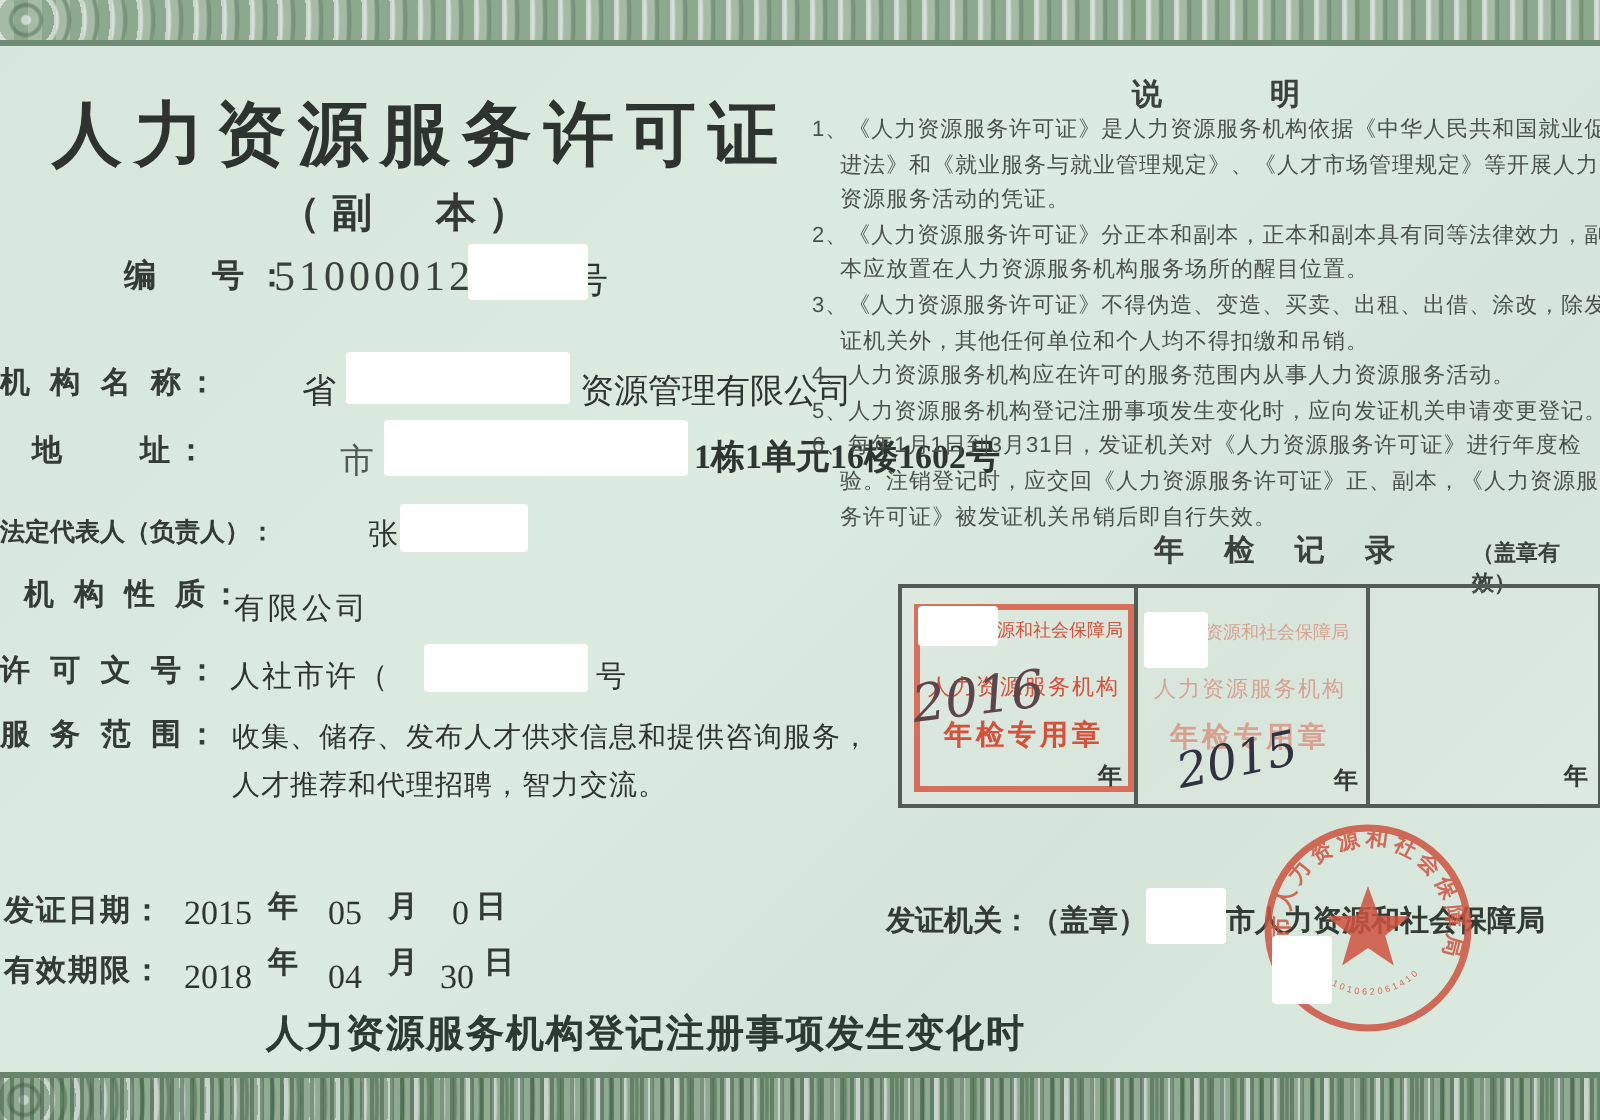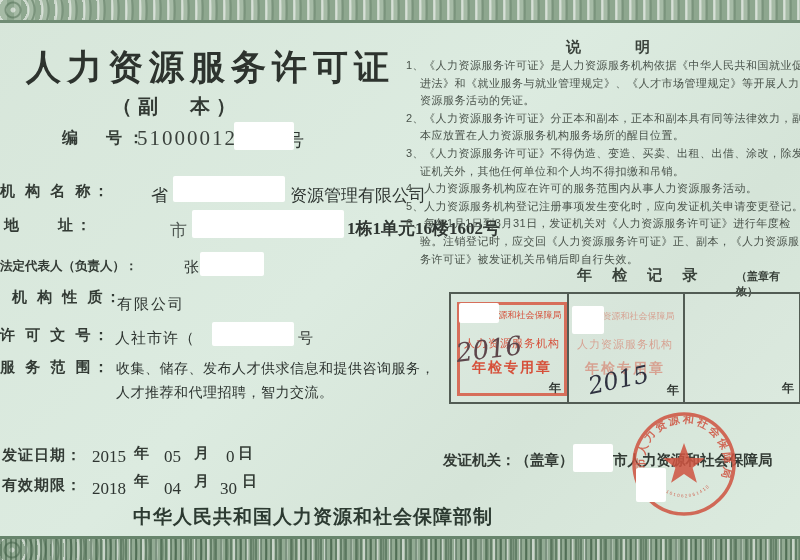--- a/index.html
+++ b/index.html
@@ -50,31 +50,31 @@
 </head>
 <body>
 
 <div class="cert">
 
   <div class="band band-top"></div>
   <div class="band band-bottom"></div>
 
 
   <div class="title abs" style="left:26px;top:44px;">人力资源服务许可证</div>
-  <div class="subtitle abs" style="left:112px;top:93px;">（副　本）</div>
+  <div class="subtitle abs" style="left:140px;top:93px;">（副　本）</div>
 
   <span class="lbl abs" style="left:62px;top:128px;font-size:16px;letter-spacing:6px;">编　号：</span>
   <span class="serial-digits abs" style="left:137px;top:126px;">510000121</span>
   <span class="val abs" style="left:286px;top:128px;font-size:18px;">号</span>
 
   <span class="lbl abs" style="left:0px;top:182px;">机 构 名 称：</span>
   <span class="val abs" style="left:151px;top:184px;font-size:17px;">省</span>
   <span class="val abs" style="left:290px;top:184px;font-size:17px;">资源管理有限公司</span>
 
-  <span class="lbl abs" style="left:4px;top:216px;">地　　址：</span>
+  <span class="lbl abs" style="left:16px;top:216px;">地　　址：</span>
   <span class="val abs" style="left:170px;top:219px;font-size:17px;opacity:.8;">市</span>
   <span class="val abs" style="left:347px;top:217px;font-size:17px;font-weight:bold;">1栋1单元16楼1602号</span>
 
   <span class="lbl abs" style="left:0px;top:258px;font-size:12.5px;letter-spacing:0;">法定代表人（负责人）：</span>
   <span class="val abs" style="left:184px;top:258px;font-size:15px;">张</span>
 
   <span class="lbl abs" style="left:0px;top:288px;margin-left:12px;">机 构 性 质：</span>
   <span class="val abs" style="left:117px;top:295px;font-size:15px;letter-spacing:2px;">有限公司</span>
 
   <span class="lbl abs" style="left:0px;top:326px;">许 可 文 号：</span>
@@ -94,21 +94,21 @@
   <span class="lbl abs" style="left:238px;top:444px;">日</span>
 
   <span class="lbl abs" style="left:2px;top:476px;letter-spacing:1px;">有效期限：</span>
   <span class="val abs" style="left:92px;top:479px;font-size:17px;">2018</span>
   <span class="lbl abs" style="left:134px;top:472px;">年</span>
   <span class="val abs" style="left:164px;top:479px;font-size:17px;">04</span>
   <span class="lbl abs" style="left:194px;top:472px;">月</span>
   <span class="val abs" style="left:220px;top:479px;font-size:17px;">30</span>
   <span class="lbl abs" style="left:242px;top:472px;">日</span>
 
-  <div class="footer abs" style="left:133px;top:504px;">中华人民共和国人力资源和社会保障部制</div>
+  <div class="footer abs" style="left:133px;top:504px;">人力资源服务机构登记注册事项发生变化时</div>
 
   <div class="notes-heading abs" style="left:566px;top:38px;">说　　明</div>
   <div class="notes abs" style="left:406px;top:57px;">
     <div class="note">1、《人力资源服务许可证》是人力资源服务机构依据《中华人民共和国就业促进法》和《就业服务与就业管理规定》、《人才市场管理规定》等开展人力资源服务活动的凭证。</div>
     <div class="note">2、《人力资源服务许可证》分正本和副本，正本和副本具有同等法律效力，副本应放置在人力资源服务机构服务场所的醒目位置。</div>
     <div class="note">3、《人力资源服务许可证》不得伪造、变造、买卖、出租、出借、涂改，除发证机关外，其他任何单位和个人均不得扣缴和吊销。</div>
     <div class="note">4、人力资源服务机构应在许可的服务范围内从事人力资源服务活动。</div>
     <div class="note">5、人力资源服务机构登记注册事项发生变化时，应向发证机关申请变更登记。</div>
     <div class="note">6、每年1月1日到3月31日，发证机关对《人力资源服务许可证》进行年度检验。注销登记时，应交回《人力资源服务许可证》正、副本，《人力资源服务许可证》被发证机关吊销后即自行失效。</div>
   </div>

